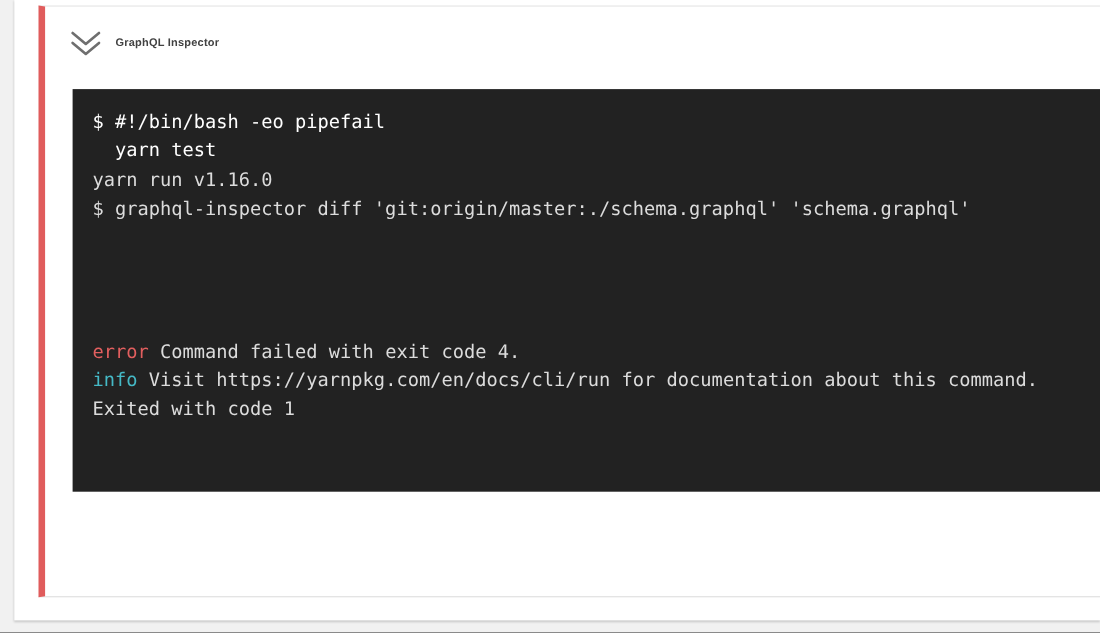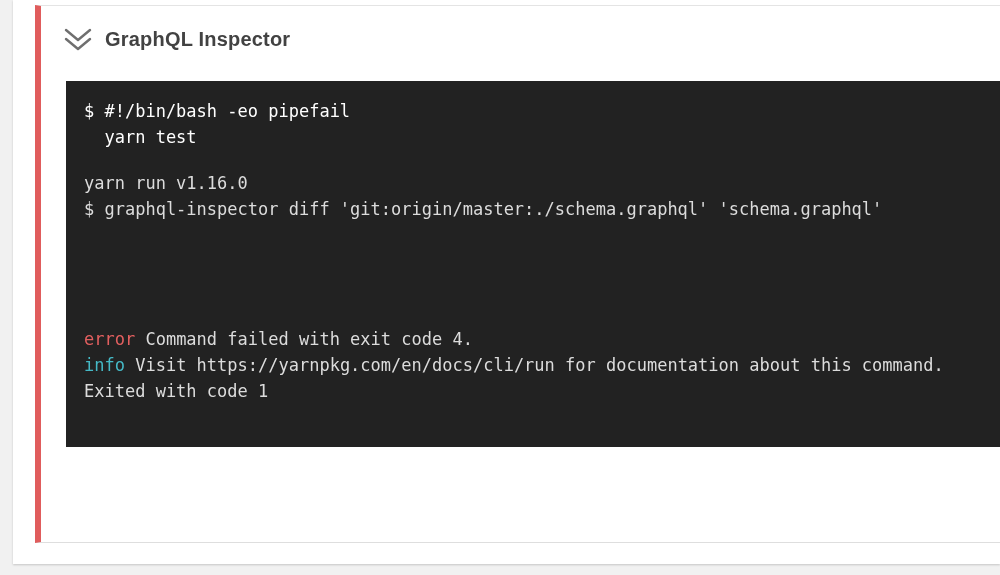--- a/index.html
+++ b/index.html
@@ -19,36 +19,36 @@
     border-bottom:1px solid #dedede;
     border-left:6px solid var(--accent,#e05c5c);
     background:#ffffff;
   }
   .step-header{
     position:absolute;left:22px;top:18px;height:30px;
     display:flex;align-items:center;gap:12px;cursor:pointer;
   }
   .chevrons{width:30px;height:25px;display:block;color:#6f6f6f;}
   .step-title{
-    font-size:20px;font-weight:bold;color:#424242;letter-spacing:.2px;
+    font-size:10px;font-weight:bold;color:#424242;letter-spacing:.2px;
     white-space:nowrap;
   }
   .terminal{
     position:absolute;left:25px;top:75px;right:0;height:366px;
     background:var(--term-bg,#222222);
     box-sizing:border-box;
     padding:17px 18px 0 18px;
     overflow:hidden;
     font-family:"DejaVu Sans Mono","Liberation Mono",monospace;
     font-size:17px;line-height:26px;
     color:var(--term-fg,#dcdcdc);
   }
   .terminal pre{margin:0;font:inherit;white-space:pre;}
   .term-cmd{font-weight:bold;color:#ffffff;}
-  .term-out{margin-top:20px;}
+  .term-out{margin-top:1px;}
   .term-line{white-space:pre;height:26px;}
   .seg-error{color:var(--term-red,#e25f5f);}
   .seg-info{color:var(--term-cyan,#45b9c6);}
   .seg-plain{color:inherit;}
 </style>
 </head>
 <body>
 
 <div class="card">
   <div class="step">

